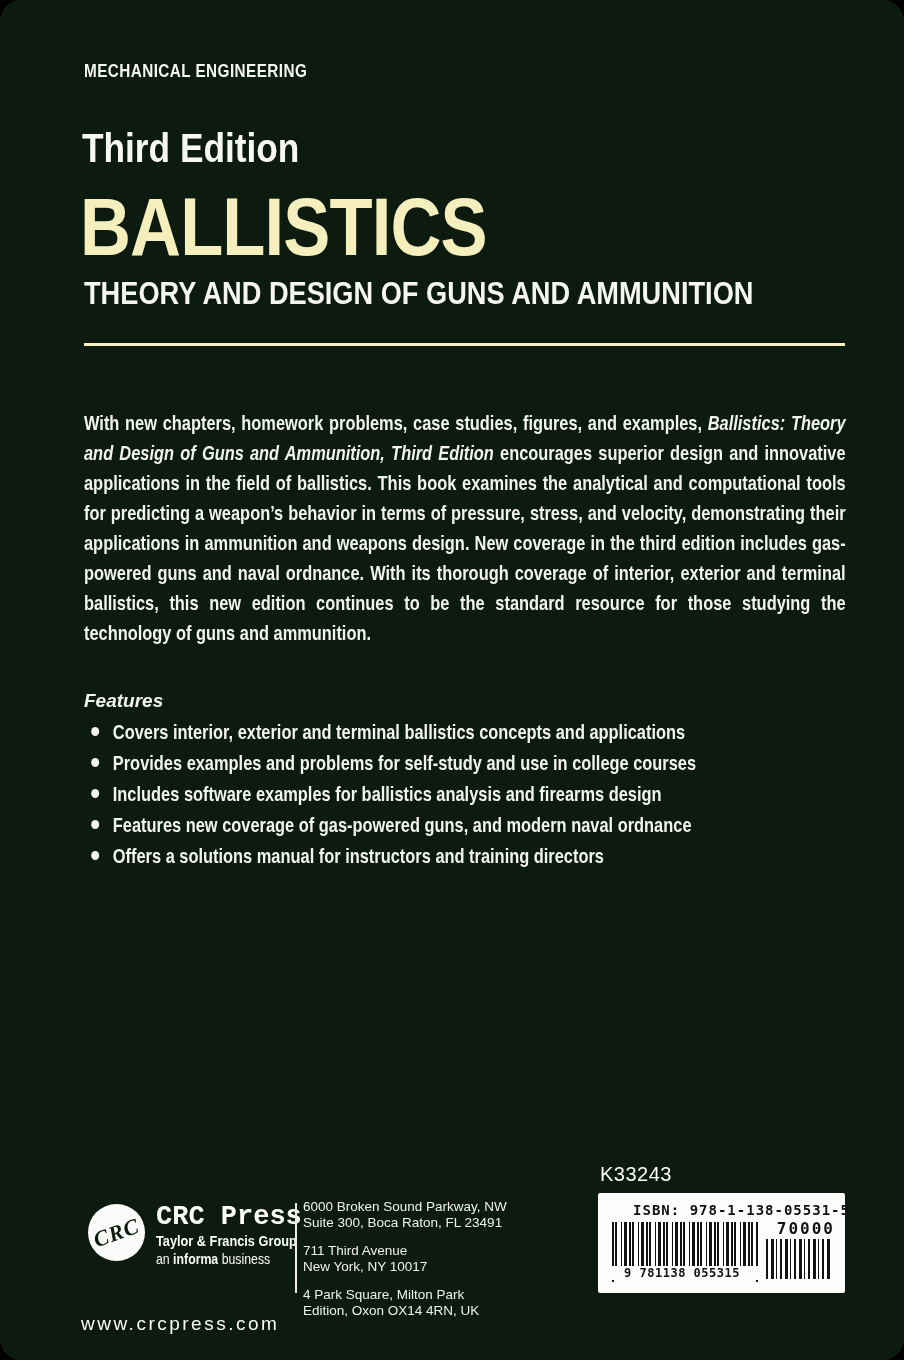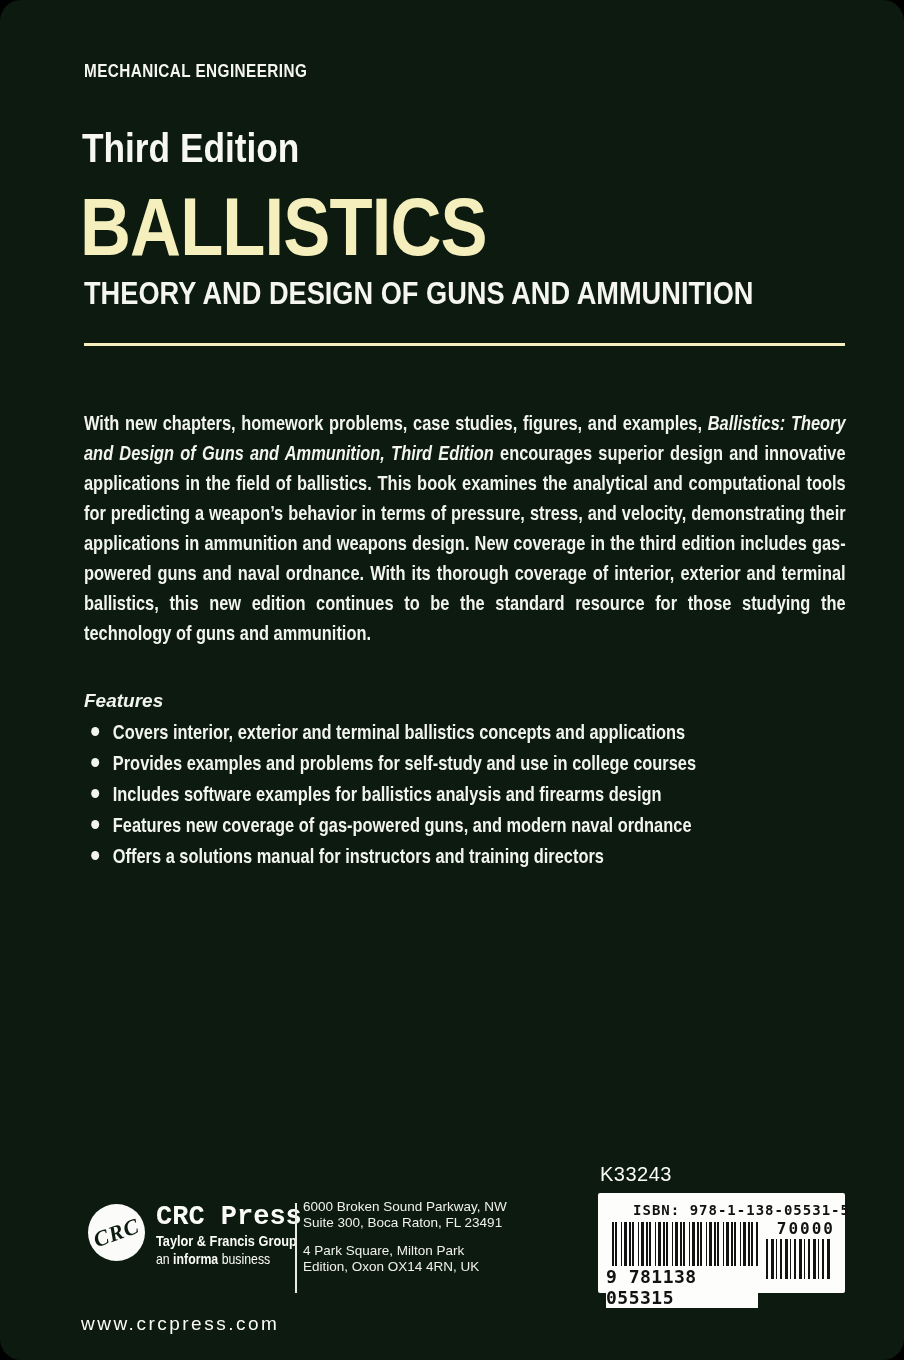--- a/index.html
+++ b/index.html
@@ -145,23 +145,23 @@
     width: 66px; height: 40px;
     background: repeating-linear-gradient(90deg,
       #121212 0 2px, #fdfdfc 2px 5px,
       #121212 5px 8px, #fdfdfc 8px 10px,
       #121212 10px 11px, #fdfdfc 11px 14px);
   }
   .barcode-digits {
     position: absolute; left: 8px; top: 73px;
     width: 152px;
     background: #fdfdfc;
-    text-align: left;
+    text-align: center;
     font-family: "DejaVu Sans Mono", monospace;
-    font-size: 18px; font-weight: 700;
+    font-size: 12px; font-weight: 700;
     letter-spacing: 0.5px;
   }
 
   .crc-circle {
     left: 88px; top: 1204px;
     width: 57px; height: 57px;
     border-radius: 50%;
     background: #fbfcf9;
     display: flex; align-items: center; justify-content: center;
   }
@@ -265,18 +265,22 @@
   <div class="abs crc-url">www.crcpress.com</div>
 
   <div class="abs footer-divider"></div>
 
   <div class="abs addresses">
     <div class="address-group">
       <div>6000 Broken Sound Parkway, NW</div>
       <div>Suite 300, Boca Raton, FL 23491</div>
     </div>
     <div class="address-group">
+      <div>711 Third Avenue</div>
+      <div>New York, NY 10017</div>
+    </div>
+    <div class="address-group">
       <div>4 Park Square, Milton Park</div>
       <div>Edition, Oxon OX14 4RN, UK</div>
     </div>
   </div>
 
 </div>
 
 </body></html>

